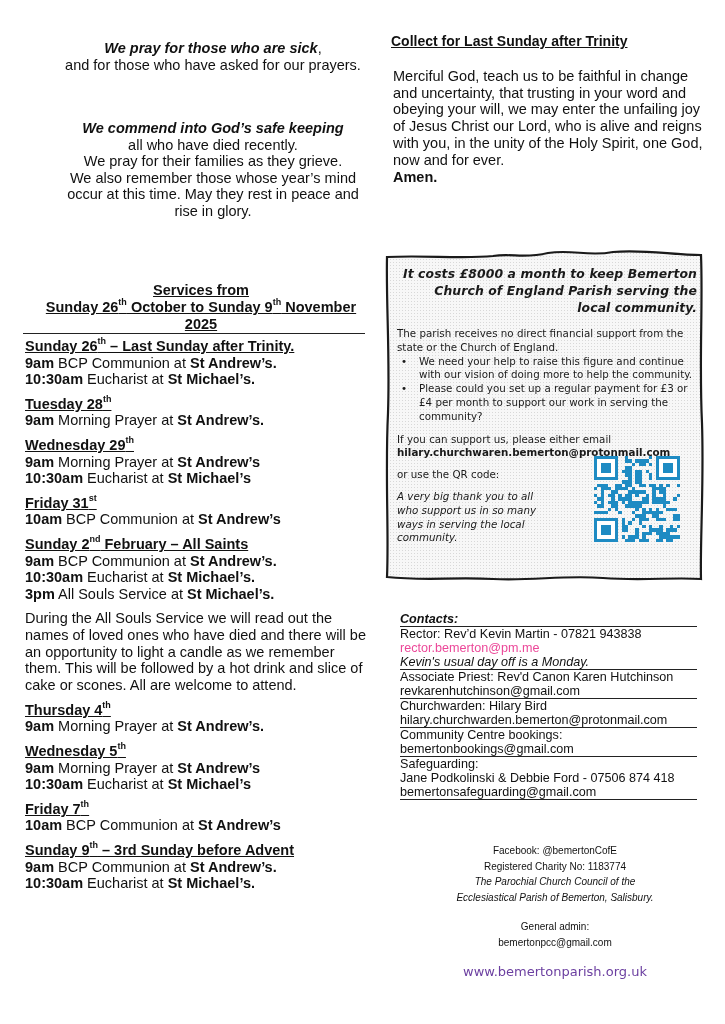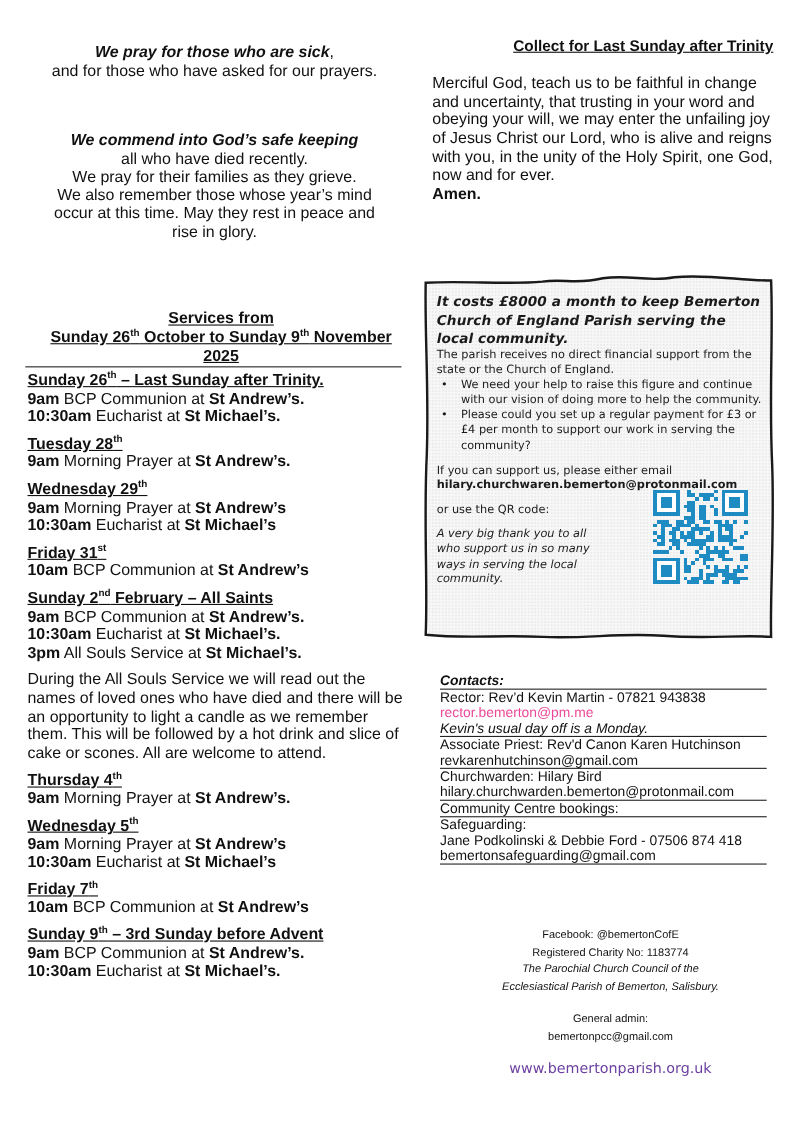--- a/index.html
+++ b/index.html
@@ -4,42 +4,42 @@
 <style>
   html, body { margin: 0; padding: 0; background: #ffffff; }
   body { width: 725px; height: 1024px; position: relative; overflow: hidden;
          font-family: "Liberation Sans", sans-serif; color: #111; }
   .abs { position: absolute; }
   b, .b { font-weight: bold; }
   i, .i { font-style: italic; }
   sup { font-size: 9px; vertical-align: top; line-height: 1; position: relative; top: -1px; }
 
   
-  #prayers { left: 30px; top: 40px; width: 330px; text-align: center; font-size: 14.5px; line-height: 16.5px; }
+  #prayers { left: 48px; top: 40px; width: 330px; text-align: center; font-size: 14.5px; line-height: 16.5px; }
   #prayers .gap { height: 47px; }
 
   
   #collect { left: 393px; top: 33px; width: 310px; font-size: 14.5px; line-height: 16.8px; }
-  #collect .title { text-align: right; font-weight: bold; text-decoration: underline; margin-bottom: 18px; font-size: 14px; margin-left: -2px; }
+  #collect .title { text-align: left; font-weight: bold; text-decoration: underline; margin-bottom: 18px; font-size: 14px; margin-left: -2px; }
 
   
   #services { left: 25px; top: 282px; width: 342px; }
   #services .hdr { text-align: center; font-weight: bold; font-size: 14.5px; line-height: 17px; margin-left: 10px; text-decoration: underline; }
   #services .rule { position: absolute; left: -2px; width: 342px; top: 51px; border-top: 1px solid #222; }
   #services .list { margin-top: 5px; font-size: 14.5px; line-height: 16.6px; }
   .day { margin-bottom: 8px; }
   .day .dh { font-weight: bold; text-decoration: underline; }
   .para { margin-bottom: 8px; line-height: 16.7px; }
 
   
   #donate { left: 383px; top: 243px; width: 322px; height: 344px; }
   #donate svg.frame { position: absolute; left: 0; top: 0; }
   #donate .inner { position: absolute; left: 14px; top: 22px; width: 300px;
                    font-family: "DejaVu Sans", sans-serif; font-size: 10.3px; line-height: 13.8px; color: #1a1a1a; }
-  #donate .headline { text-align: left; font-weight: bold; font-style: italic; font-size: 12.4px; line-height: 17px; letter-spacing: 0.1px; }
+  #donate .headline { text-align: right; font-weight: bold; font-style: italic; font-size: 12.4px; line-height: 17px; margin-bottom: 11px; letter-spacing: 0.1px; }
   #donate ul { margin: 0; padding-left: 22px; list-style: none; }
   #donate li { position: relative; }
   #donate li::before { content: "•"; position: absolute; left: -18px; }
   #donate .email { font-weight: bold; margin-bottom: 8px; }
   #donate .qrrow { position: relative; }
   #donate .thanks { font-style: italic; width: 140px; margin-top: 8px; }
   #qr { position: absolute; left: 196px; top: -12px; width: 88px; height: 86px; }
 
   
   #contacts { left: 400px; top: 612px; width: 297px; font-size: 12.6px; line-height: 14px; }
@@ -400,20 +400,21 @@
   <div class="blk">
     <div>Associate Priest: Rev'd Canon Karen Hutchinson</div>
     <div>revkarenhutchinson@gmail.com</div>
   </div>
   <div class="blk">
     <div>Churchwarden: Hilary Bird</div>
     <div>hilary.churchwarden.bemerton@protonmail.com</div>
   </div>
   <div class="blk">
     <div>Community Centre bookings:</div>
+    <div>bemertonbookings@gmail.com</div>
   </div>
   <div class="blk">
     <div>Safeguarding:</div>
     <div>Jane Podkolinski &amp; Debbie Ford - 07506 874 418</div>
     <div>bemertonsafeguarding@gmail.com</div>
   </div>
 </div>
 
 <div id="footer" class="abs">
   <div>Facebook: @bemertonCofE</div>

